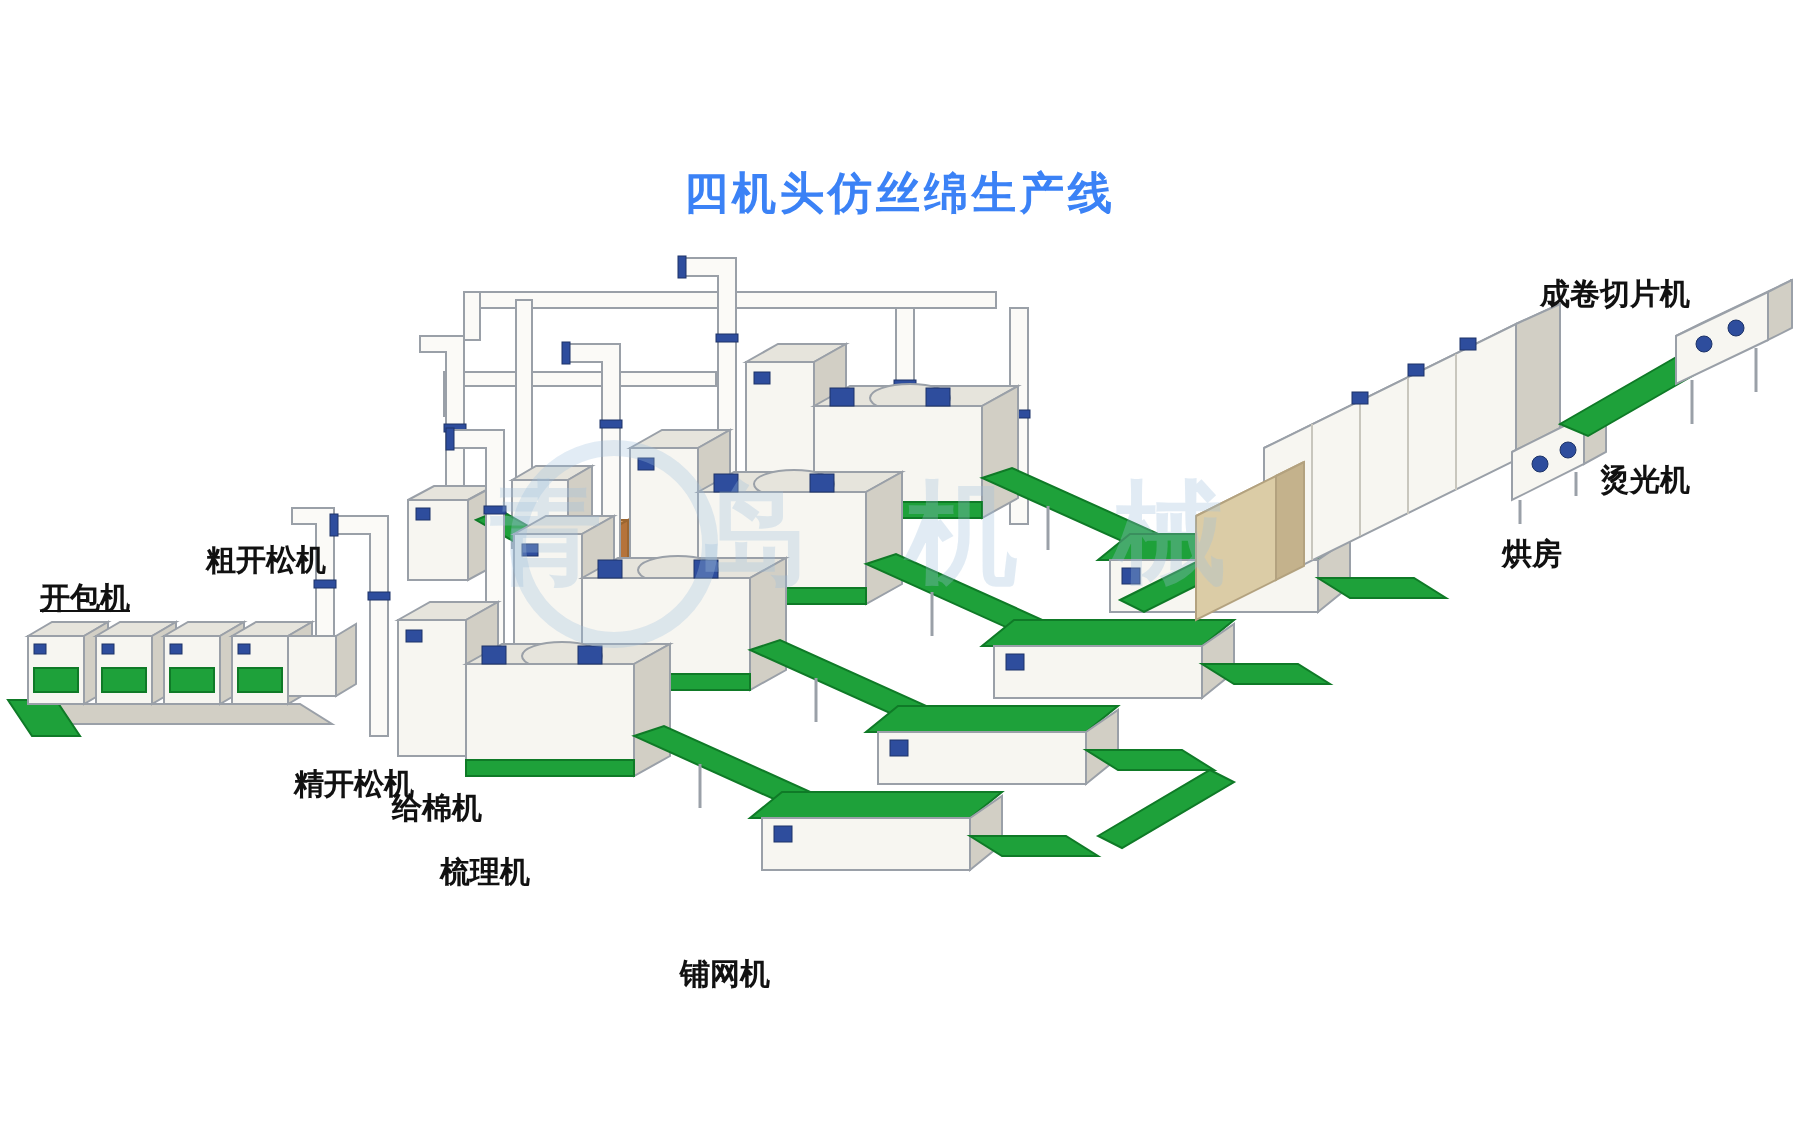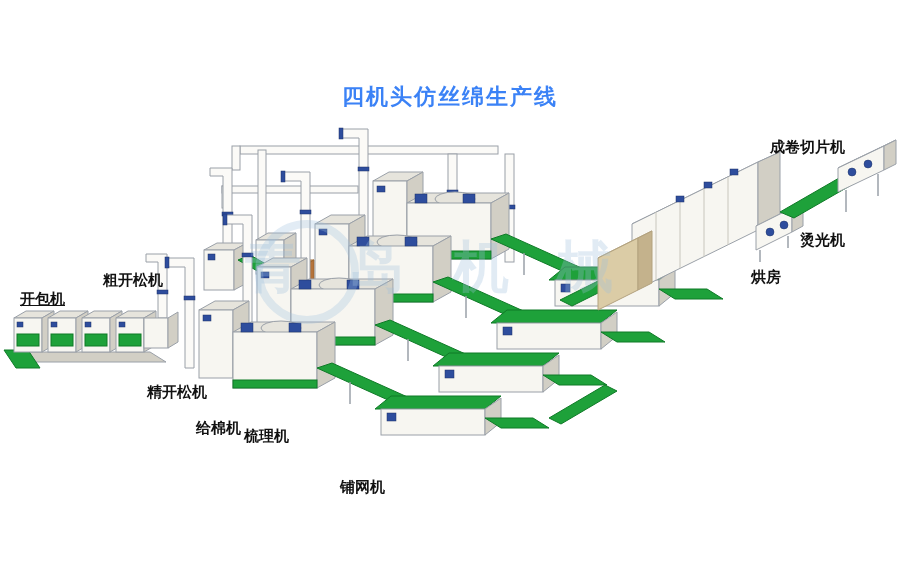--- a/index.html
+++ b/index.html
@@ -198,21 +198,21 @@
   <div class="watermark">
     <div class="wm-swirl"></div>
     <div class="wm-cn">青岛机械</div>
   </div>
 
   <div class="textlayer">
     <div class="title">四机头仿丝绵生产线</div>
     <div class="label" style="left:20px;top:290px;text-decoration:underline;">开包机</div>
     <div class="label" style="left:103px;top:271px;">粗开松机</div>
     <div class="label" style="left:147px;top:360px;margin-top:23px;">精开松机</div>
-    <div class="label" style="left:196px;top:395px;margin-top:24px;">给棉机</div>
-    <div class="label" style="left:244px;top:427px;">梳理机</div>
+    <div class="label" style="left:196px;top:395px;">给棉机</div>
+    <div class="label" style="left:220px;top:427px;">梳理机</div>
     <div class="label" style="left:340px;top:478px;">铺网机</div>
     <div class="label" style="left:751px;top:268px;">烘房</div>
     <div class="label" style="left:800px;top:231px;">烫光机</div>
     <div class="label" style="left:770px;top:138px;text-align:center;">成卷切片机</div>
   </div>
 
 </div>
 
 </body></html>

